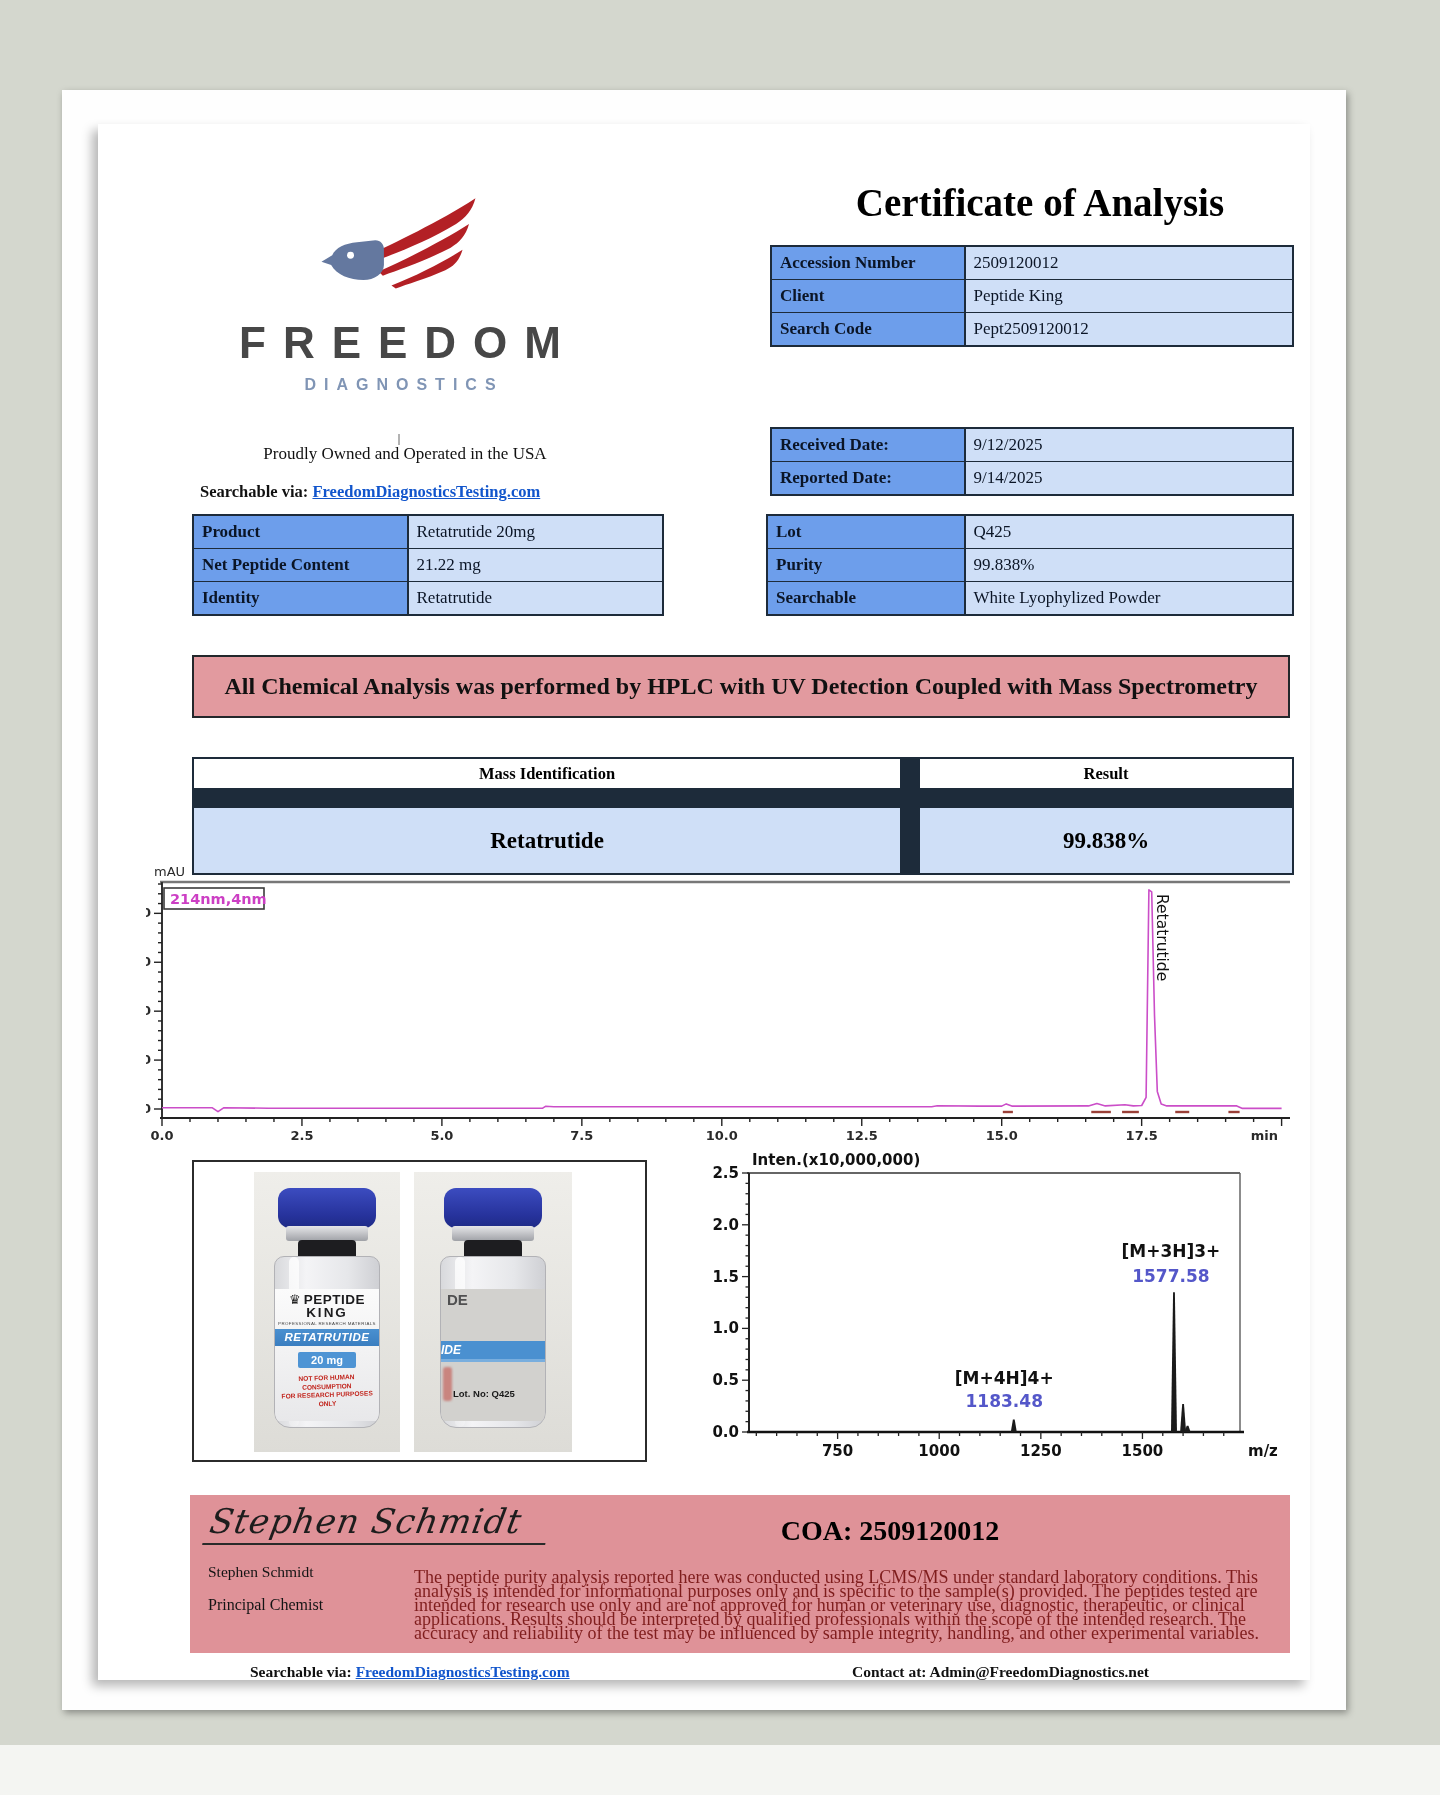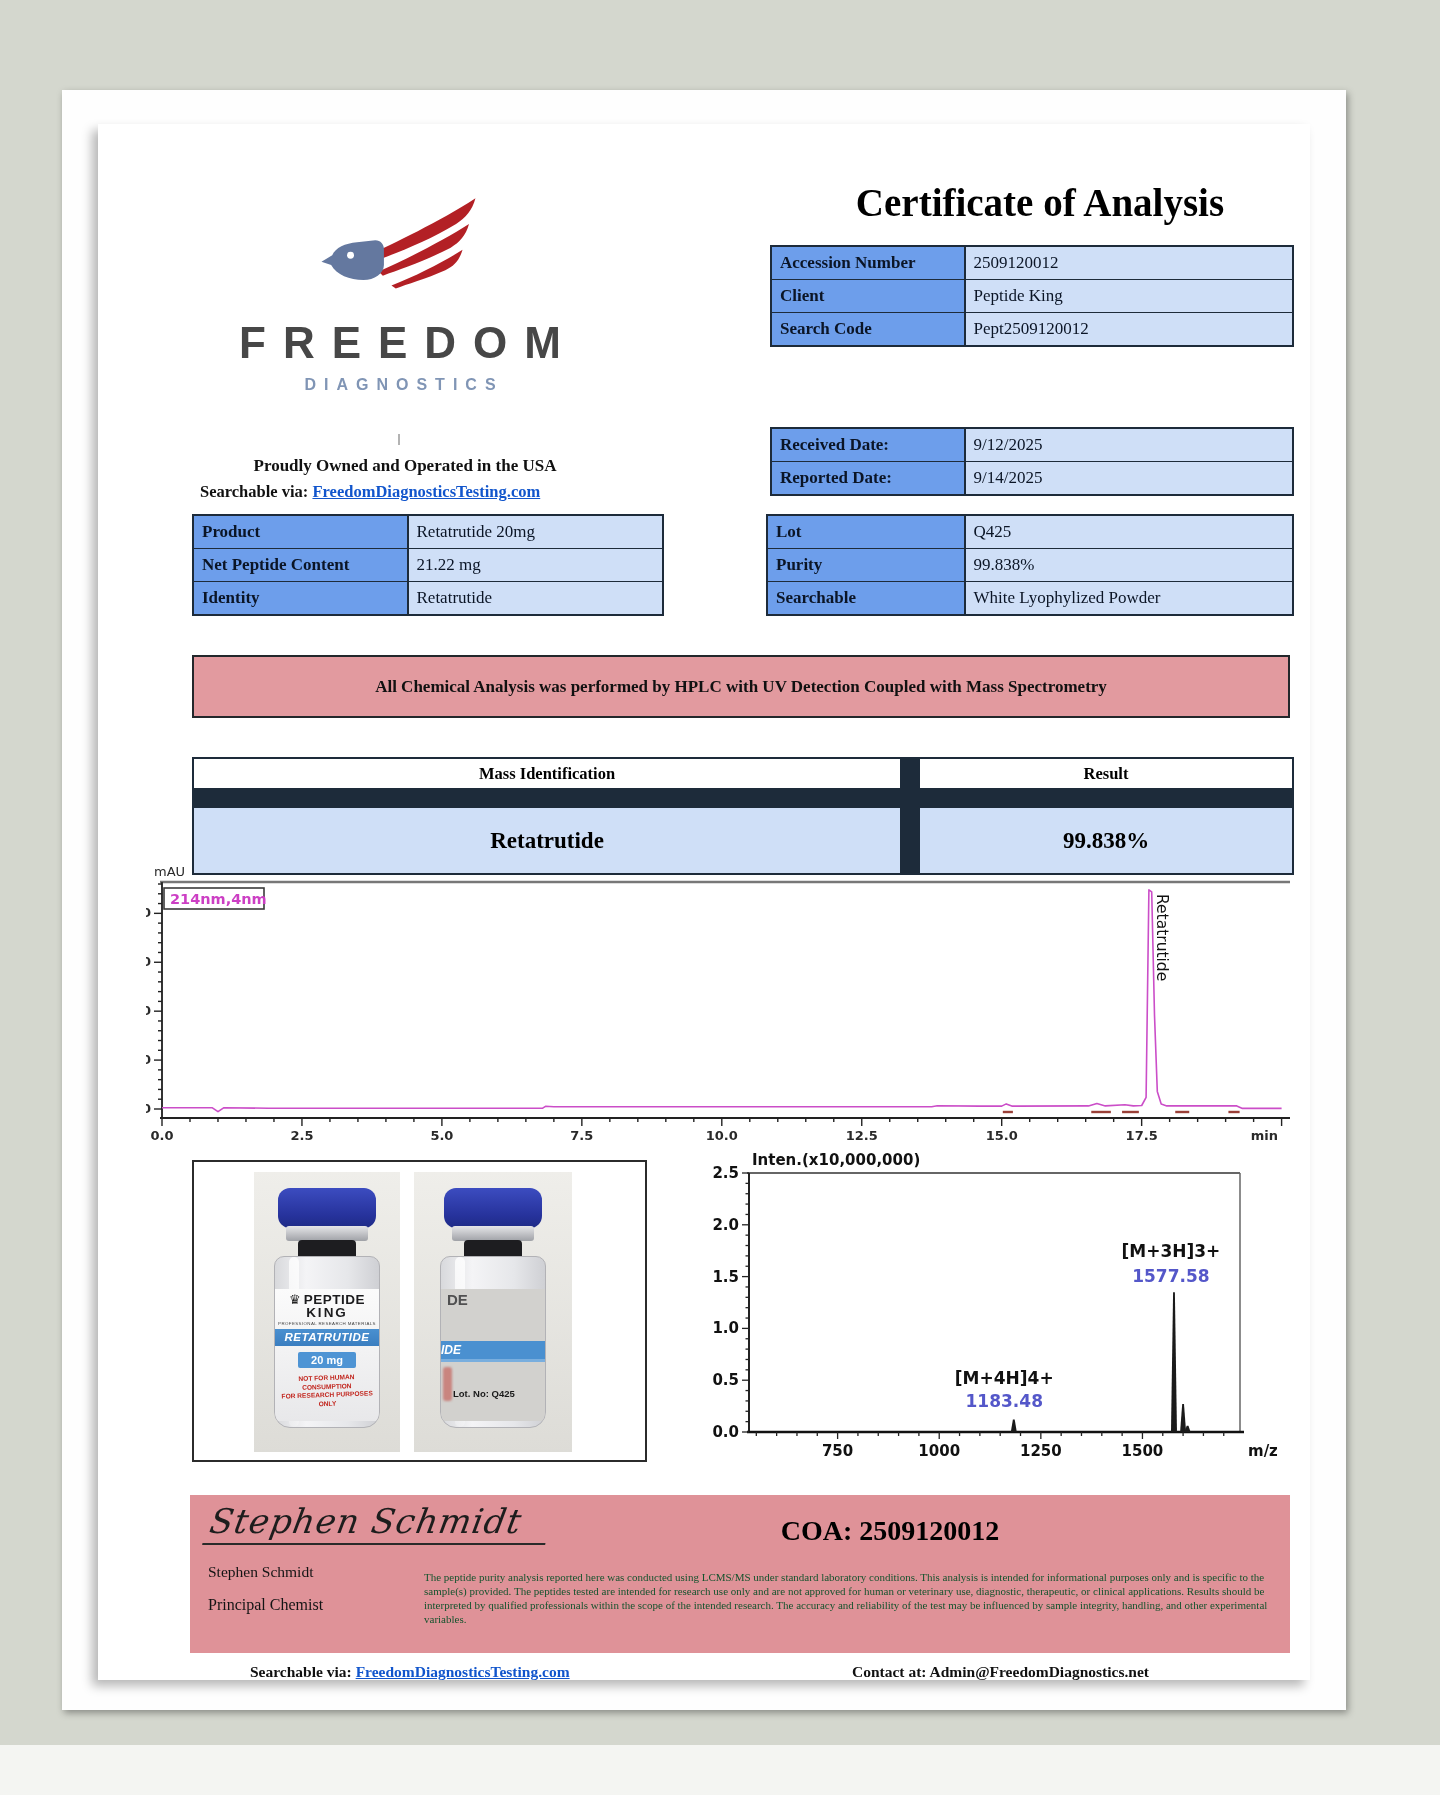--- a/index.html
+++ b/index.html
@@ -8,33 +8,33 @@
   .sheet{position:absolute;left:62px;top:90px;width:1284px;height:1620px;background:#fefefe;box-shadow:2px 3px 7px rgba(0,0,0,.35);}
   .sheet2{position:absolute;left:98px;top:124px;width:1212px;height:1556px;background:#ffffff;box-shadow:-6px 6px 10px rgba(0,0,0,.28);}
   .bottom-strip{position:absolute;left:0;top:1745px;width:1440px;height:50px;background:#f4f5f2;}
   #content{position:absolute;inset:0;}
   .abs{position:absolute;}
 
   
   .logo-word{position:absolute;left:165px;top:318px;width:470px;text-align:center;font-family:"Liberation Sans",sans-serif;font-weight:bold;font-size:44px;letter-spacing:17px;color:#474747;text-indent:17px;}
   .logo-sub{position:absolute;left:165px;top:376px;width:470px;text-align:center;font-family:"Liberation Sans",sans-serif;font-weight:bold;font-size:16px;letter-spacing:8px;color:#8095b5;text-indent:8px;}
   .logo-tick{position:absolute;left:398px;top:434px;width:2px;height:11px;background:#b3b3b3;}
-  .tagline{position:absolute;left:165px;top:456px;width:480px;text-align:center;font-weight:bold;font-size:17px;color:#111;}
+  .tagline{position:absolute;left:165px;top:444px;width:480px;text-align:center;font-weight:normal;font-size:17px;color:#111;}
   .search-line{position:absolute;left:200px;top:482px;font-weight:bold;font-size:16.5px;color:#111;}
   .blue-link{color:#1155cc;text-decoration:underline;font-weight:bold;cursor:pointer;}
 
   .doc-title{position:absolute;left:780px;top:180px;width:520px;text-align:center;font-weight:bold;font-size:39px;color:#000;}
 
   
   .itable{position:absolute;border:2px solid #1d2b3a;display:grid;background:#1d2b3a;grid-gap:1.5px;}
   .itable .cell{display:flex;align-items:center;padding:0 8px;font-size:17px;height:31.5px;}
   .itable .lab{background:#6d9eeb;font-weight:bold;color:#0b1526;}
   .itable .val{background:#cfdff7;color:#0b1526;}
 
-  .banner{position:absolute;left:192px;top:655px;width:1098px;height:63px;background:#e29a9f;border:2px solid #23272b;box-sizing:border-box;display:flex;align-items:center;justify-content:center;font-weight:bold;font-size:17px;color:#111;}
+  .banner{position:absolute;left:192px;top:655px;width:1098px;height:63px;background:#e29a9f;border:2px solid #23272b;box-sizing:border-box;display:flex;align-items:center;justify-content:center;font-weight:bold;font-size:24px;color:#111;}
 
   .mass-table{position:absolute;left:192px;top:757px;width:1098px;border:2px solid #1d2b3a;display:grid;grid-template-columns:706px 1fr;grid-gap:1.5px;background:#1d2b3a;gap:20px;}
   .mass-table .hcell{background:#fff;height:29px;display:flex;align-items:center;justify-content:center;font-weight:bold;font-size:16.5px;}
   .mass-table .dcell{background:#cfdff7;height:65px;display:flex;align-items:center;justify-content:center;font-weight:bold;font-size:23px;}
 
   
   .chart-box{position:absolute;}
   svg text{user-select:none;}
   .ax{font:bold 13px "DejaVu Sans",sans-serif;fill:#2a2a2a;}
   .axp{font:13px "DejaVu Sans",sans-serif;fill:#2a2a2a;}
@@ -67,21 +67,21 @@
   .back-lot{position:absolute;bottom:22px;left:12px;font-family:"Liberation Sans",sans-serif;font-weight:bold;font-size:9.5px;color:#1a1a1a;}
   .back-red{position:absolute;left:2px;top:78px;width:9px;height:34px;background:rgba(190,40,30,.45);filter:blur(1px);border-radius:3px;}
   .glass-shine{position:absolute;top:0;bottom:0;left:14px;width:10px;background:linear-gradient(180deg,rgba(255,255,255,.8),rgba(255,255,255,.25));border-radius:5px;}
 
   
   .sig-block{position:absolute;left:190px;top:1495px;width:1100px;height:158px;background:#df9298;overflow:hidden;}
   .sig-script{position:absolute;left:16px;top:6px;font-family:"DejaVu Serif",serif;font-style:italic;font-size:34px;color:#1d1d1d;transform:skewX(-10deg);border-bottom:2px solid #2a2a2a;padding:0 28px 2px 4px;letter-spacing:1px;}
   .sig-name{position:absolute;left:18px;top:68px;font-size:15.5px;color:#141414;}
   .sig-role{position:absolute;left:18px;top:101px;font-size:16px;color:#141414;}
   .coa-title{position:absolute;left:400px;top:20px;width:600px;text-align:center;font-weight:bold;font-size:28px;color:#000;}
-  .disclaimer{position:absolute;left:234px;top:76px;width:852px;font-size:11px;line-height:13.9px;color:#14532d;}
+  .disclaimer{position:absolute;left:224px;top:76px;width:852px;font-size:18px;line-height:13.9px;color:#7f1d1d;}
 
   .footer-left{position:absolute;left:250px;top:1663px;font-weight:bold;font-size:15.5px;color:#111;}
   .footer-right{position:absolute;left:852px;top:1663px;font-weight:bold;font-size:15.5px;color:#111;}
 </style>
 </head>
 <body>
 
 <div id="stage">
   <div class="sheet"></div>
   <div class="sheet2"></div>

